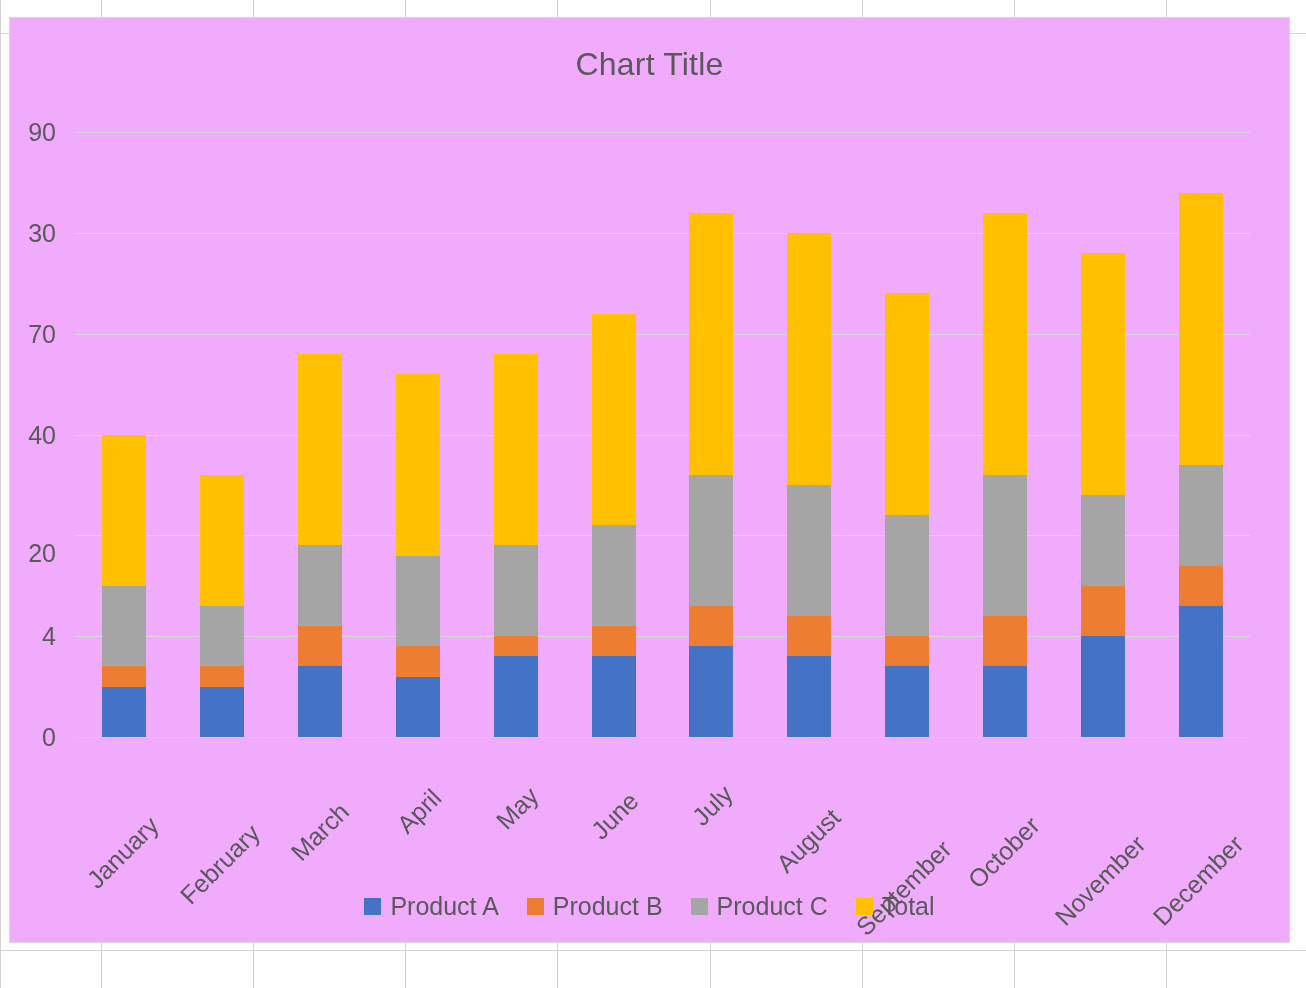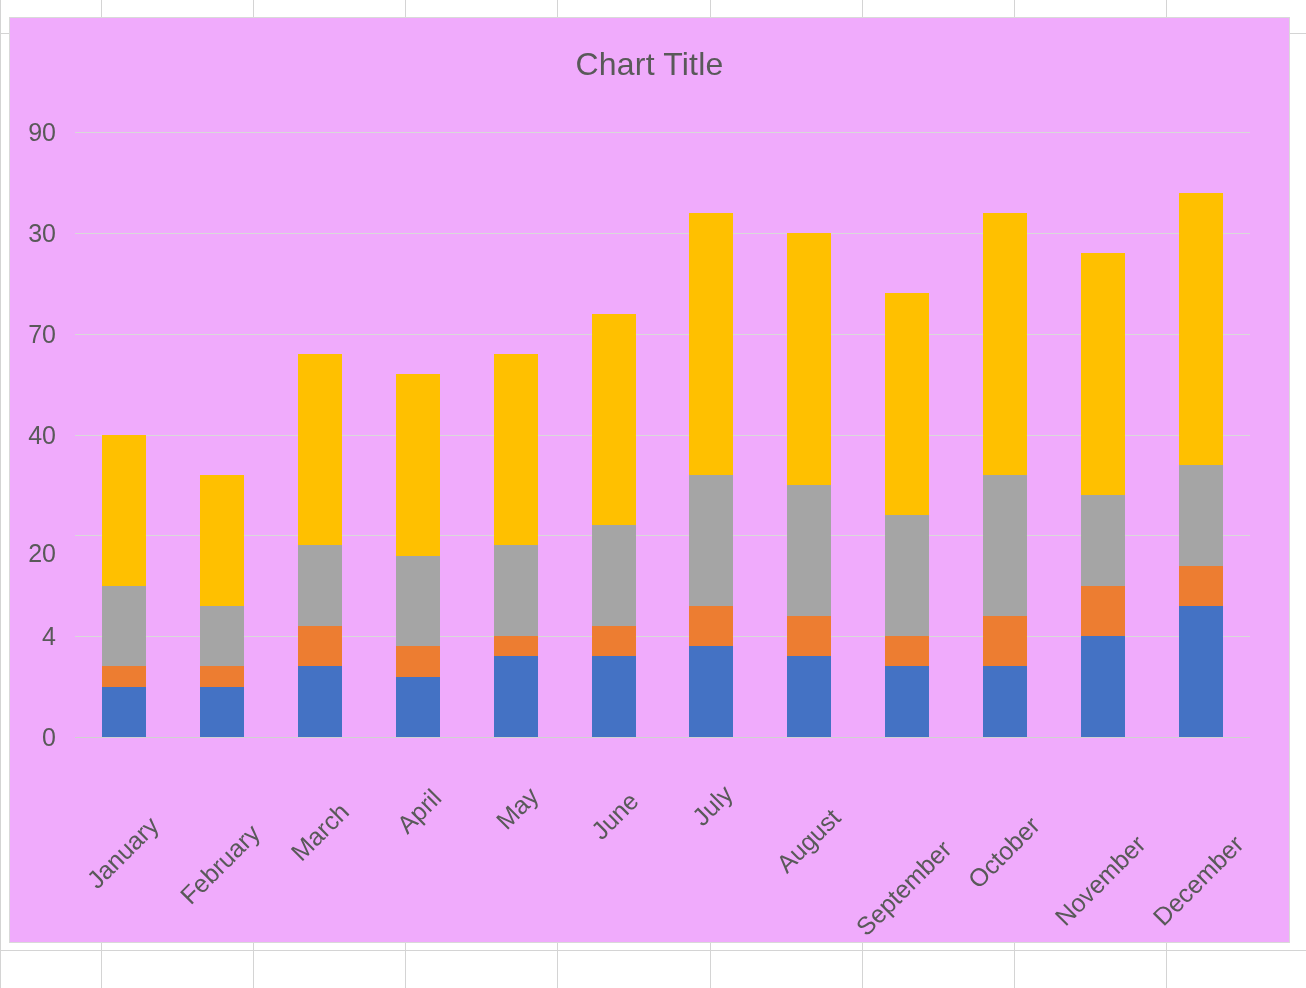--- a/index.html
+++ b/index.html
@@ -369,14 +369,32 @@
           <span class="xlabel-inner">November</span>
         </div>
       </div>
       <div class="xlabel-slot">
         <div class="xlabel">
           <span class="xlabel-inner">December</span>
         </div>
       </div>
     </div>
 
+  <div id="chart-legend">
+      <div class="legend-item">
+        <span class="legend-swatch" style="background: rgb(68, 114, 196);"></span>
+        <span class="legend-label">Product A</span>
+      </div>
+      <div class="legend-item">
+        <span class="legend-swatch" style="background: rgb(237, 125, 49);"></span>
+        <span class="legend-label">Product B</span>
+      </div>
+      <div class="legend-item">
+        <span class="legend-swatch" style="background: rgb(165, 165, 165);"></span>
+        <span class="legend-label">Product C</span>
+      </div>
+      <div class="legend-item">
+        <span class="legend-swatch" style="background: rgb(255, 192, 0);"></span>
+        <span class="legend-label">Total</span>
+      </div>
+    </div>
 
 </div>
 
 </body></html>

